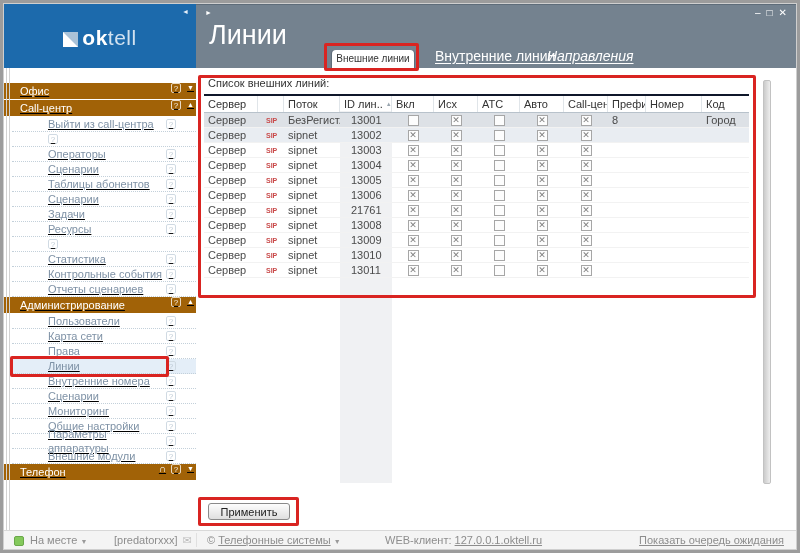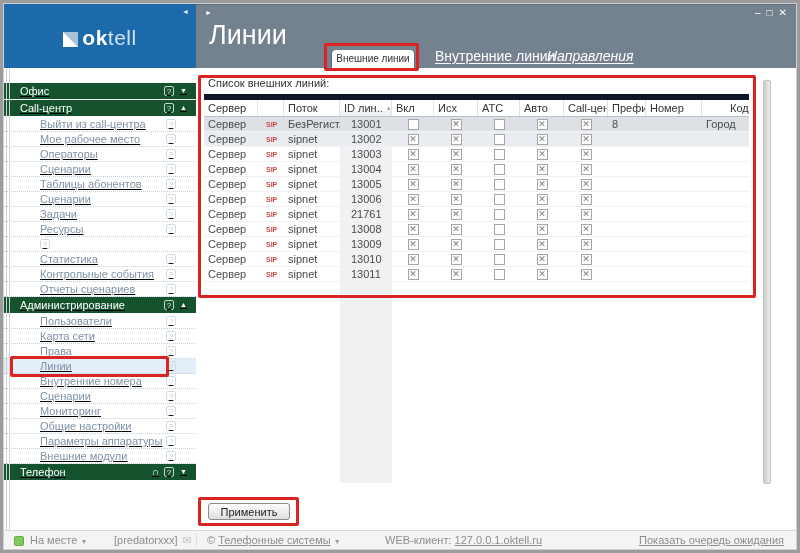--- a/index.html
+++ b/index.html
@@ -11,52 +11,52 @@
   .sidebar{position:absolute;left:0;top:0;width:192px;height:527px;background:#fff;text-decoration:underline;}
   .sidebar .grip1,.sidebar .grip2{position:absolute;top:0;bottom:0;width:1px;background:#d2d2d2;}
   .sidebar .grip1{left:2px}.sidebar .grip2{left:5px}
   .logo-bar{position:relative;height:64px;background:#1c6aac;}
   .collapse-arrow{position:absolute;right:7px;top:4px;color:#e8f1fa;font-size:7px;cursor:pointer;}
   .logo{position:absolute;left:0;right:0;top:22px;text-align:center;color:#fff;}
   .logo-mark{display:inline-block;width:0;height:0;border-left:15px solid #ffffff;border-top:15px solid #a9c2d8;vertical-align:-2px;margin-right:4px;}
   .logo-ok{font-size:21px;font-weight:bold;color:#fff;letter-spacing:.5px;}
   .logo-tell{font-size:21px;font-weight:normal;color:#d2e2f0;letter-spacing:.5px;}
   #sidebar-nav{margin-top:15px;}
-  .section-header{height:16px;line-height:16px;background:#14532d;color:#fff;font-size:11px;
-    padding:0 9px 0 16px;margin-bottom:1px;display:flex;align-items:center;cursor:pointer;}
+  .section-header{height:16px;line-height:16px;background:#a16207;color:#fff;font-size:11px;
+    padding:0 2px 0 16px;margin-bottom:1px;display:flex;cursor:pointer;}
   .section-header .label{flex:1;}
   .hs-icon{font-size:10px;margin-right:5px;line-height:10px;}
   .help-icon{width:10px;height:10px;border:1px solid rgba(255,255,255,.85);border-radius:2px;
     font-size:8px;line-height:9px;text-align:center;margin-right:6px;color:#fff;opacity:.9;flex:none;}
   .sec-arrow{font-size:7px;line-height:10px;}
   .nav-item{height:15px;line-height:14px;font-size:11px;color:#7f92a6;padding:0 7px 0 36px;
-    border-bottom:1px dotted #c3d0da;display:flex;align-items:center;cursor:pointer;}
+    border-bottom:1px dotted #c3d0da;display:flex;align-items:center;cursor:pointer;margin-left:8px;}
   .nav-item .label{flex:1;}
   .nav-item .help-icon{border-color:#ccd7e0;color:#b9c6d2;margin-right:13px;}
   .nav-item.selected{background:#e4eef8;}
 
   
   .main{position:absolute;left:192px;top:0;width:600px;height:527px;background:#fff;}
   .main-header{position:absolute;left:0;top:0;right:0;height:64px;background:#74828f;border-top:1px solid #5e6c79;}
   .expand-arrow{position:absolute;left:9px;top:4px;color:#fff;font-size:7px;cursor:pointer;}
   .win-controls{position:absolute;right:9px;top:2px;color:#fff;font-size:10px;}
   .win-controls span{margin-left:6px;cursor:pointer;}
   .page-title{position:absolute;left:13px;top:15px;font-size:27px;color:#fff;font-weight:400;}
   .tab-active{position:absolute;bottom:0;left:136px;width:82px;height:18px;line-height:18px;background:#fff;
     border-radius:4px 4px 0 0;font-size:10px;color:#333;text-align:center;cursor:pointer;box-shadow:1px 0 0 #5f6d7a,-1px 0 0 #5f6d7a;}
   .tab-link{position:absolute;bottom:4px;color:#fff;font-size:14px;text-decoration:underline;text-underline-offset:2px;cursor:pointer;}
 
   .content{position:absolute;left:0;top:64px;right:0;bottom:0;background:#fff;}
   .caption{position:absolute;left:12px;top:9px;font-size:11px;color:#333;}
   .sorted-strip{position:absolute;left:144px;top:43px;width:52px;height:372px;background:#f0f1f3;}
-  .otable{position:absolute;left:8px;top:26px;width:545px;border-top:6px solid #0f172a;}
+  .otable{position:absolute;left:8px;top:26px;width:545px;border-top:2px solid #0f172a;}
   .thead{display:grid;height:17px;border-bottom:1px solid #b8c2cb;}
   .th{font-size:11px;color:#333;line-height:17px;padding-left:4px;border-right:1px solid #e0e5e9;
     white-space:nowrap;overflow:hidden;cursor:pointer;}
-  .th:last-child{border-right:none;margin-left:24px;}
+  .th:last-child{border-right:none;}
   .th .sort{font-size:6px;color:#98a4ae;vertical-align:2px;margin-left:3px;}
   .trow{display:grid;height:15px;line-height:15px;font-size:11px;color:#4a4a4a;border-bottom:1px solid #f2f2f2;cursor:default;}
   .trow.selected{background:#dde1e6;}
   .trow.shaded{background:#e9edf2;}
   .td{padding-left:4px;white-space:nowrap;overflow:hidden;}
   .td.sip{color:#c94b4b;font-size:7px;font-weight:bold;line-height:15px;padding-left:8px;}
   .td.id{padding-left:11px;}
   .td.chk{display:flex;align-items:center;justify-content:center;padding:0;}
   .checkbox{width:11px;height:11px;border:1px solid #a6a6a6;background:#fdfdfd;font-size:9px;
     line-height:9px;color:#7f7f7f;text-align:center;cursor:pointer;}
@@ -107,21 +107,20 @@
           <div class="section-header">
             <span class="label">Call-центр</span>
             <span class="help-icon">?</span>
             <span class="sec-arrow">▲</span>
           </div>
           <div class="nav-item">
             <span class="label">Выйти из call-центра</span>
             <span class="help-icon">?</span>
           </div>
           <div class="nav-item">
-            <span class="label">Мое рабочее место</span>
             <span class="help-icon">?</span>
           </div>
           <div class="nav-item">
             <span class="label">Операторы</span>
             <span class="help-icon">?</span>
           </div>
           <div class="nav-item">
             <span class="label">Сценарии</span>
             <span class="help-icon">?</span>
           </div>

